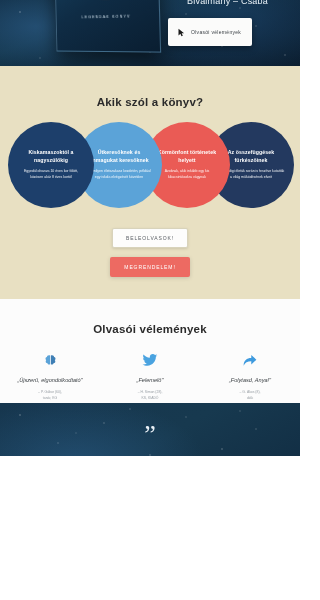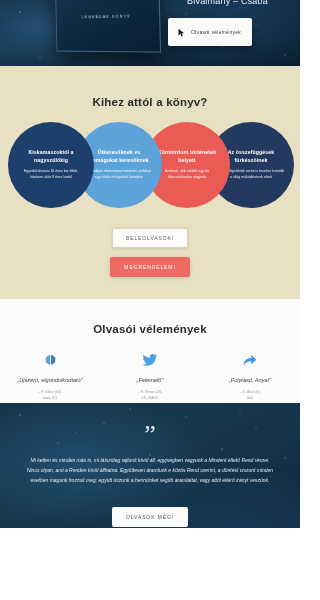--- a/index.html
+++ b/index.html
@@ -2,21 +2,21 @@
 <html lang="hu"><head>
 <meta charset="utf-8">
 <style>
   * { box-sizing: border-box; margin: 0; padding: 0; }
   html, body {
     width: 300px; height: 600px;
     overflow: hidden;
     font-family: "Liberation Sans", sans-serif;
     background: #ffffff;
   }
-  .page { width: 300px; height: 528px; position: relative; overflow: hidden; }
+  .page { width: 300px; height: 456px; position: relative; overflow: hidden; }
 
   
   .hero {
     position: relative;
     height: 66px;
     background:
       radial-gradient(ellipse 120px 60px at 12% 40%, rgba(40,85,125,0.75), rgba(0,0,0,0) 70%),
       radial-gradient(ellipse 160px 80px at 78% 30%, rgba(28,70,110,0.6), rgba(0,0,0,0) 72%),
       linear-gradient(160deg, #123048 0%, #15384f 30%, #0e2438 70%, #0b1d2e 100%);
     overflow: hidden;
@@ -186,21 +186,21 @@
       <span>
         <svg width="9" height="9" viewBox="0 0 24 24">
           <path d="M4 2 L4 20 L9 15 L12 22 L15.5 20.5 L12.5 14 L19 14 Z" fill="#1b1b1b"></path>
         </svg>
       </span>
       <span class="hero-btn-label">Olvasói vélemények</span>
     </div>
   </section>
 
   <section class="audience">
-    <h2 class="sec-title">Kihez attól a könyv?</h2>
+    <h2 class="sec-title">Akik szól a könyv?</h2>
 
     <div class="circles">
       <div class="circ c1" style="background: rgb(29, 63, 107);">
         <h4>Kiskamaszoktól a nagyszülőkig</h4>
         <p>Egyedül olvasva 10 éves kor fölött, közösen akár 8 éves kortól</p>
       </div>
       <div class="circ c2" style="background: rgb(91, 163, 216);">
         <h4>Útkeresőknek és önmagukat keresőknek</h4>
         <p>Bármilyen életszakasz kezdetén, például egy iskola elvégzését követően</p>
       </div>

